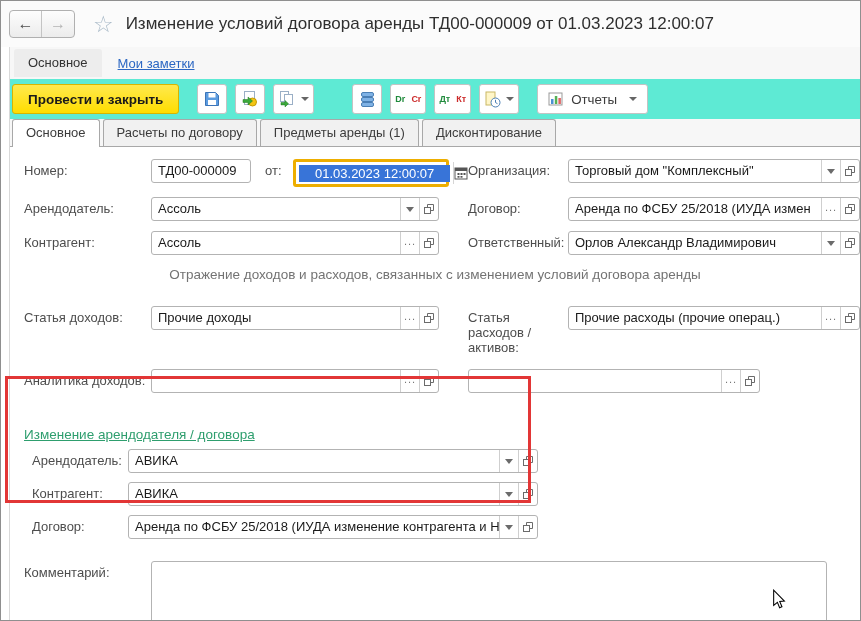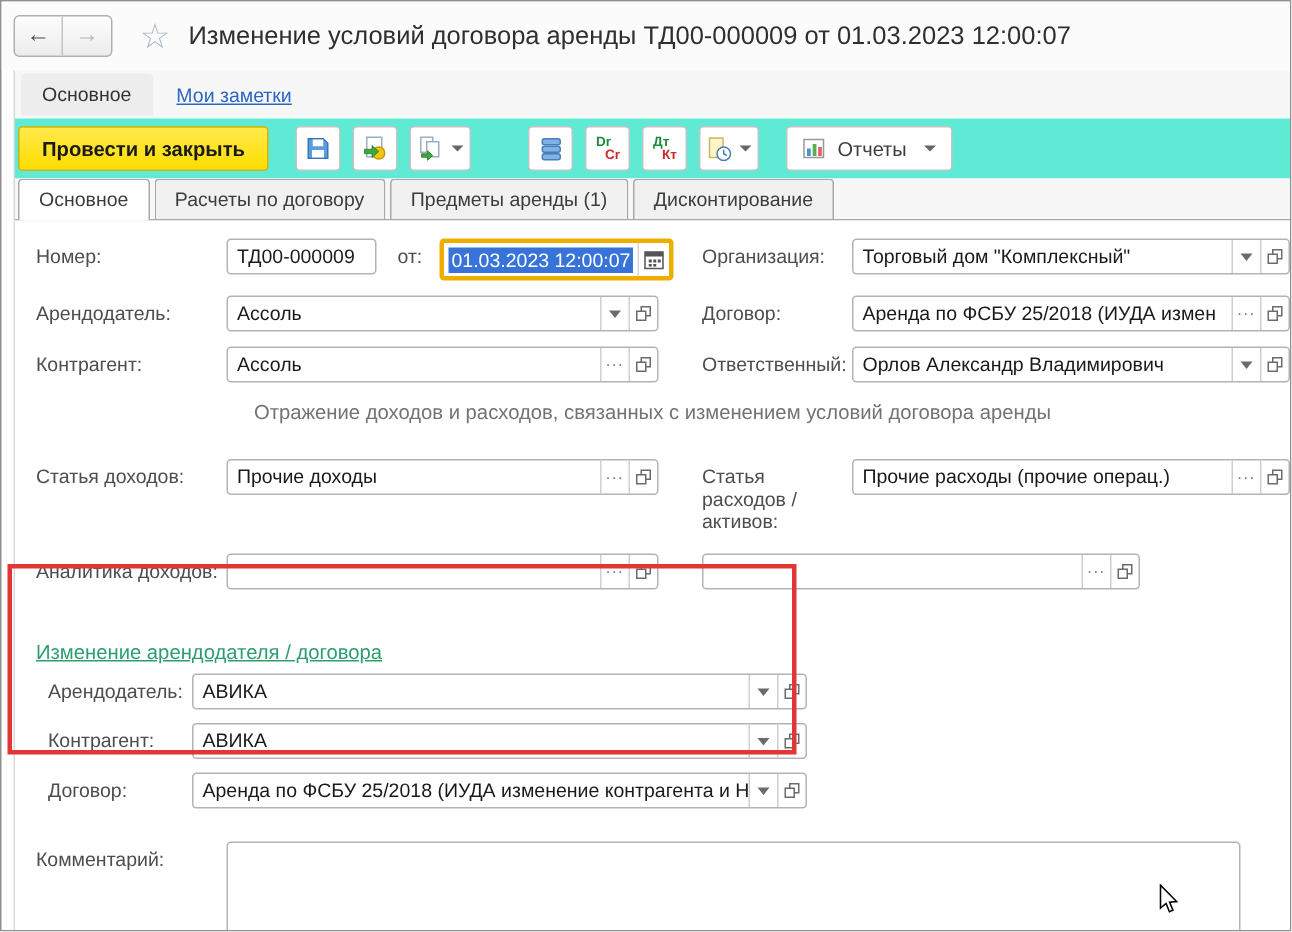--- a/index.html
+++ b/index.html
@@ -28,21 +28,21 @@
     height:30px; padding:0 15px; background:linear-gradient(#ffe94d,#ffdd00);
     border:1px solid #d8b400; border-radius:3px; font-weight:bold; font-size:13.5px;
     color:#1a1a1a; display:flex; align-items:center; cursor:pointer;
   }
   .tbtn {
     height:30px; min-width:30px; background:#fff; border:1px solid #c3c3c3; border-radius:3px;
     display:flex; align-items:center; justify-content:center; margin-left:8px; cursor:pointer; padding:0 4px;
   }
   .tbtn.labelled { padding:0 10px; gap:7px; color:#3c3c3c; }
   .dd-arrow { width:0; height:0; border-left:4px solid transparent; border-right:4px solid transparent; border-top:4px solid #666; margin-left:5px; }
-  .ictext { font-size:9px; font-weight:bold; line-height:1; display:flex; flex-direction:column; align-items:flex-start; }
+  .ictext { font-size:9px; font-weight:bold; line-height:1; display:flex; flex-direction:row; align-items:flex-start; }
   .ictext .t { color:#1f8a3b; }
   .ictext .b { color:#cc2b2b; margin-left:6px; }
   .tsep { width:10px; }
   
   .tabstrip { display:flex; align-items:flex-end; height:28px; padding-left:2px; background:#f7f7f7; border-bottom:1px solid #a8a8a8; }
   .tab {
     padding:5px 13px 6px; border:1px solid #a8a8a8; border-bottom:none; border-radius:3px 3px 0 0;
     background:#f1f1f1; color:#3c3c3c; margin-right:3px; cursor:pointer; position:relative;
   }
   .tab.active { background:#fff; margin-bottom:-1px; padding-bottom:7px; }
@@ -58,21 +58,21 @@
   .nowrap { white-space:nowrap; }
   .group { display:flex; align-items:stretch; height:24px; border:1px solid #b3b3b3; border-radius:3px; background:#fff; }
   .group .val { flex:1; padding:3px 6px 0; white-space:nowrap; overflow:hidden; color:#1a1a1a; }
   .gbtn { width:19px; display:flex; align-items:center; justify-content:center; border-left:1px solid #cfcfcf; cursor:pointer; color:#777; }
   .gbtn .dd { width:0; height:0; border-left:4px solid transparent; border-right:4px solid transparent; border-top:5px solid #6b6b6b; }
   .gbtn.ell { font-size:11px; letter-spacing:1px; padding-bottom:4px; }
   .w288 { width:288px; } .w292 { flex:none; width:292px; } .w100 { width:100px; }
   .numfld { padding:3px 8px 0; }
   .datefld { width:156px; border:3px solid #edae00; border-radius:3px; display:flex; align-items:stretch; background:#fff; height:28px; margin-left:6px; }
   .datefld .dval { flex:1; display:flex; align-items:center; padding:0 3px; }
-  .datefld .sel { background:#3874d8; color:#fff; padding:1px 2px; white-space:nowrap; }
+  .datefld .sel { background:#3874d8; color:#fff; padding:1px 16px; white-space:nowrap; }
   .datefld .cal { width:22px; display:flex; align-items:center; justify-content:center; border-left:1px solid #d5d5d5; cursor:pointer; }
   .otlbl { padding:4px 0 0 14px; width:36px; color:#4d4d4d; flex-shrink:0; }
   .sechdr { color:#737373; font-size:13.5px; margin:12px 0 24px;text-align:center; }
   .seclink { color:#2e9e6e; font-size:13.5px; text-decoration:underline; display:inline-block; margin:24px 0 7px 0; cursor:pointer; }
   .redrow { display:flex; margin:0 0 9px 8px; }
   .redrow .lbl { width:96px; flex-shrink:0; white-space:nowrap; }
   .redrow .group { width:410px; }
   .commentrow { display:flex; margin-top:22px; }
   .comment-box { width:676px; height:84px; border:1px solid #b3b3b3; border-radius:3px; background:#fff; }
   

